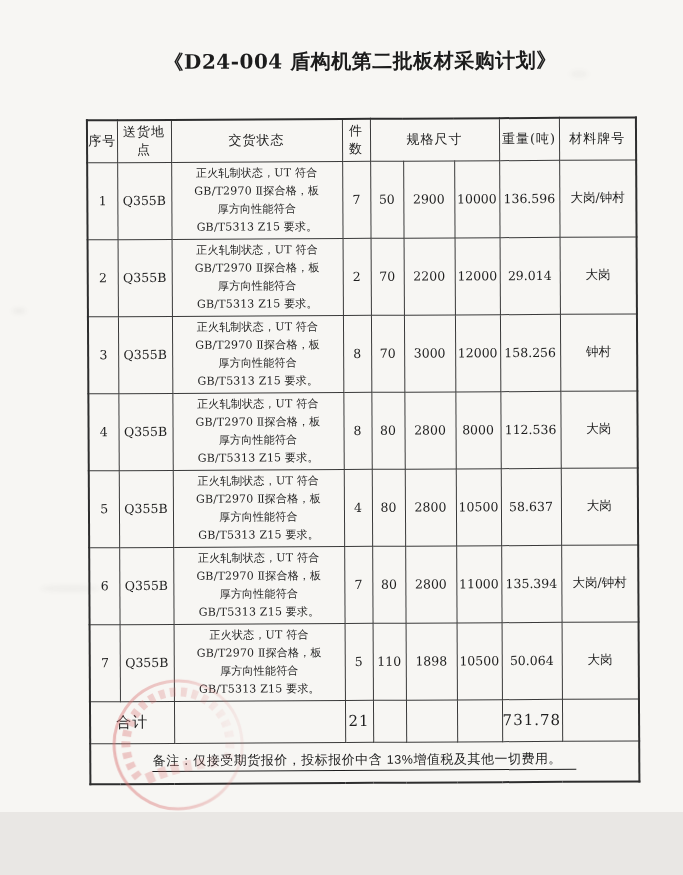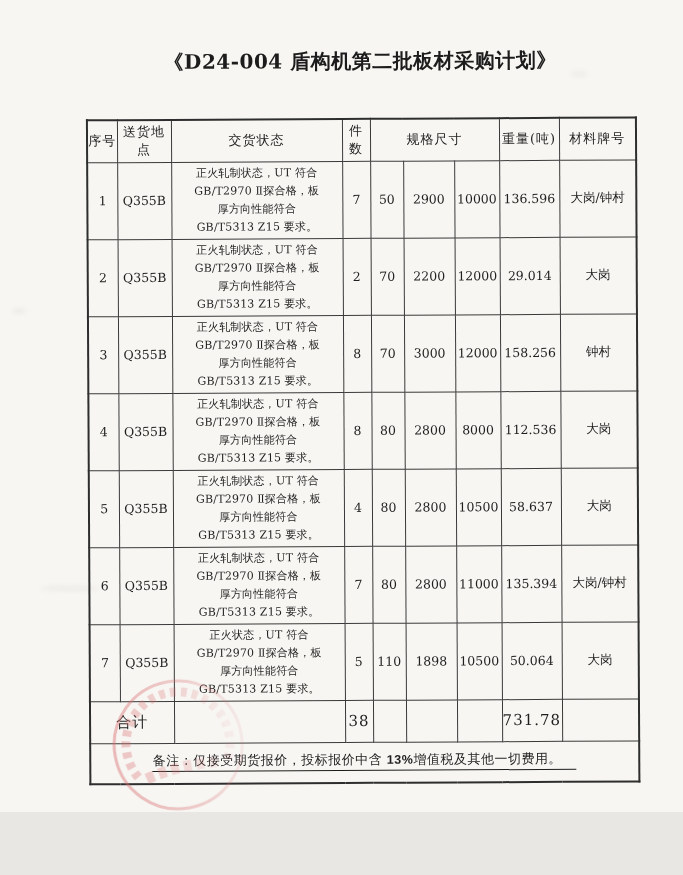--- a/index.html
+++ b/index.html
@@ -75,21 +75,21 @@
     font-size: 13px;
     letter-spacing: 0.5px;
   }
   .remark-underline {
     border-bottom: 1.5px solid #1d1d1d;
     padding-bottom: 3px;
     padding-right: 14px;
   }
   .remark-bold {
     font-family: "Liberation Sans", sans-serif;
-    font-weight: 700;
+    font-weight: 400;
     font-size: 12.5px;
   }
   .stamp {
     position: absolute;
     left: 101px;
     top: 669px;
     width: 150px;
     height: 150px;
     opacity: 0.55;
     filter: blur(0.7px);
@@ -219,21 +219,21 @@
           <td class="c-num">110</td>
           <td class="c-num">1898</td>
           <td class="c-num">10500</td>
           <td class="c-num">50.064</td>
           <td class="c-loc">大岗</td>
         </tr>
 
         <tr class="total-row">
           <td colspan="2">合计</td>
           <td></td>
-          <td>38</td>
+          <td>21</td>
           <td></td>
           <td></td>
           <td></td>
           <td>731.783</td>
           <td></td>
         </tr>
 
         <tr class="remark-row">
           <td colspan="9" class="remark-cell">
             <span class="remark-underline"><span>备注：</span><span>仅接受期货报价，投标报价中含 </span><span class="remark-bold">13%</span><span>增值税及其他一切费用。</span></span>

